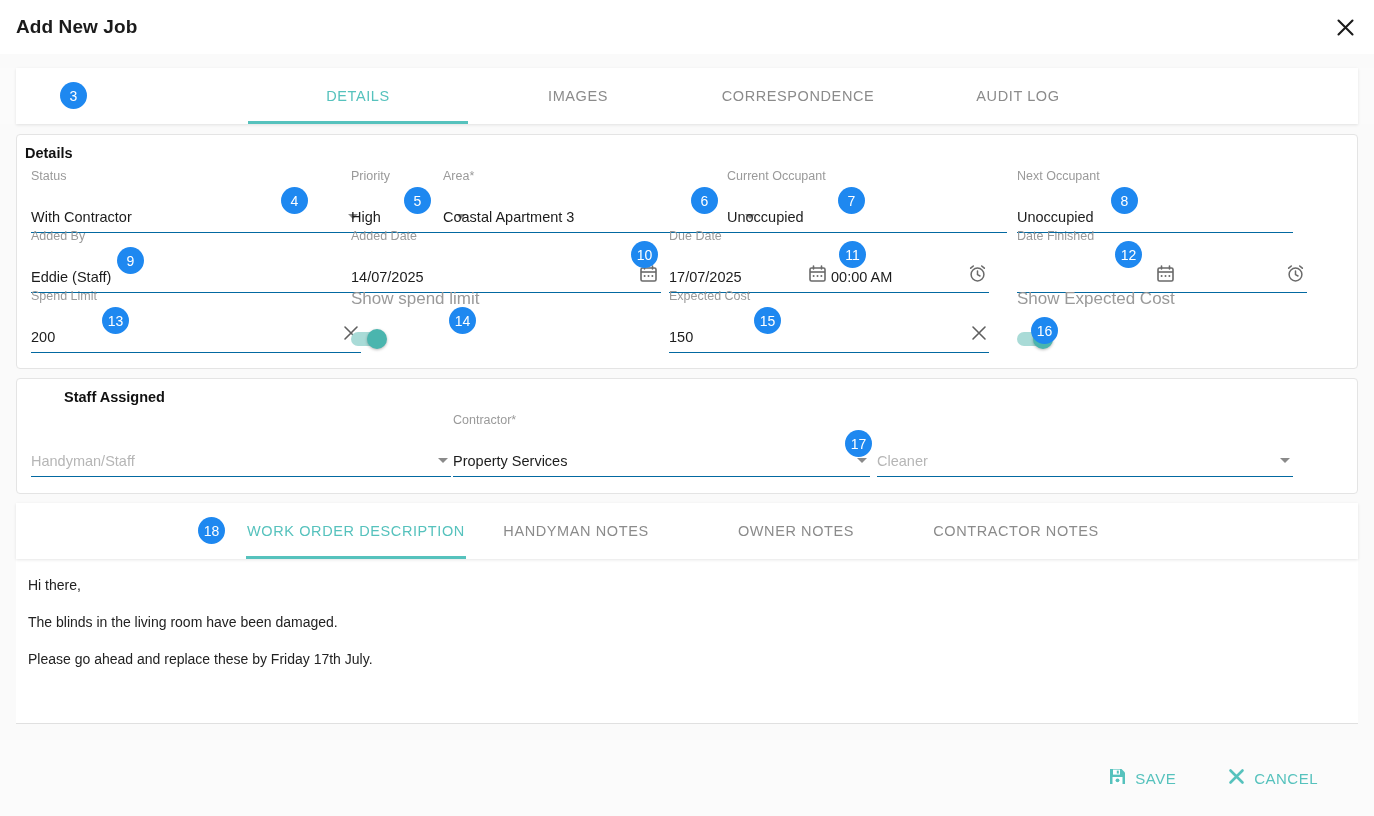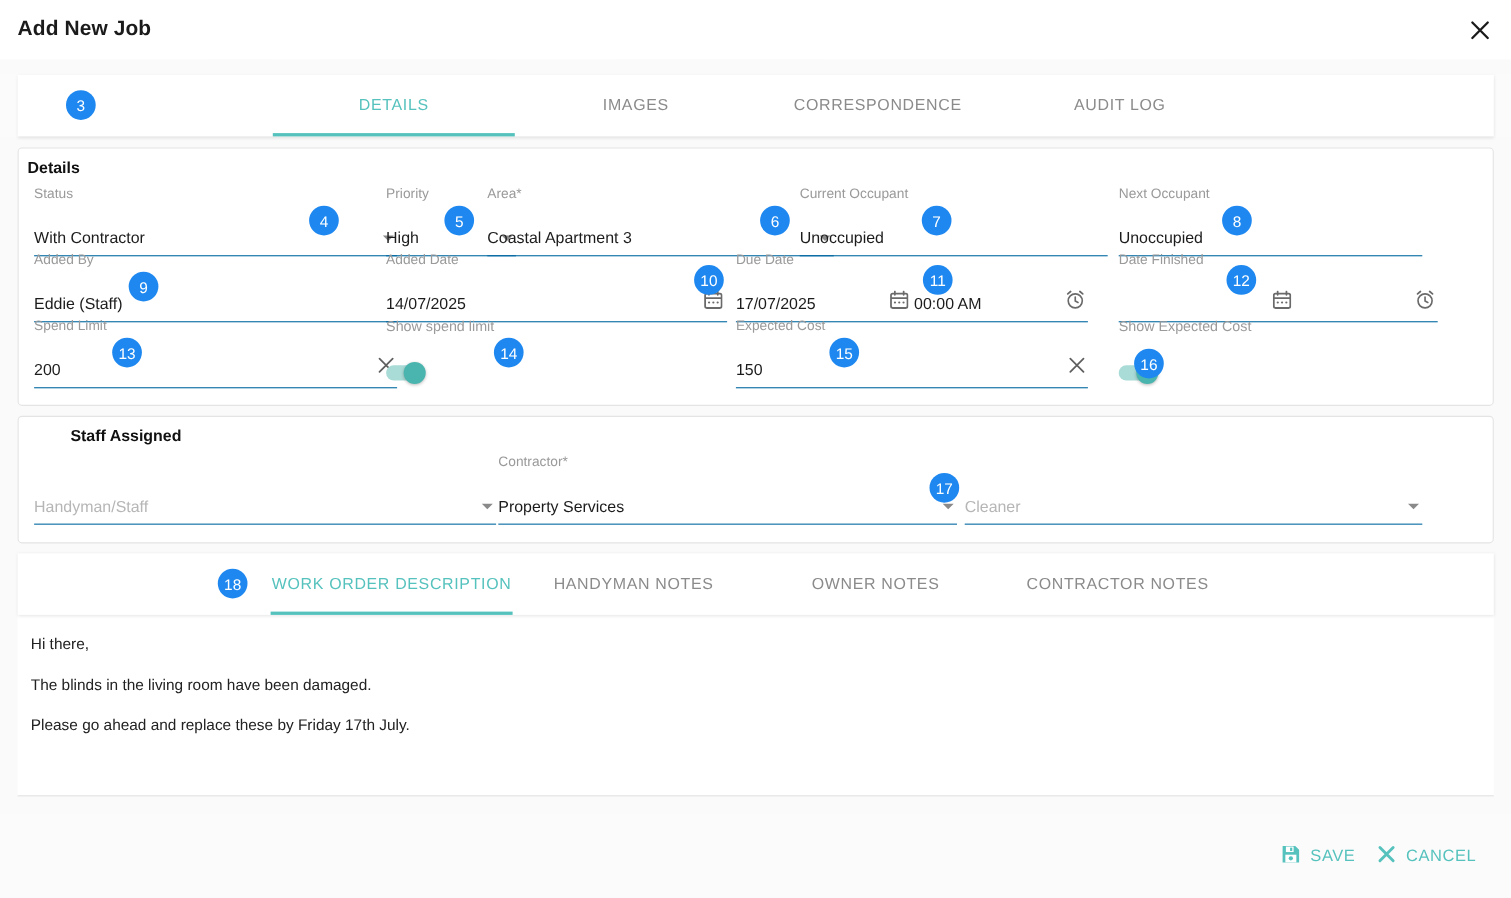--- a/index.html
+++ b/index.html
@@ -92,21 +92,21 @@
   
   .toggle { position: absolute; width: 36px; height: 16px; cursor: pointer; }
   .toggle .track {
     position: absolute; left: 0; top: 1px; width: 34px; height: 14px;
     border-radius: 7px; background: #a9dbd7;
   }
   .toggle .thumb {
     position: absolute; left: 16px; top: -2px; width: 20px; height: 20px;
     border-radius: 50%; background: #4ab5ae; box-shadow: 0 1px 3px rgba(0,0,0,.28);
   }
-  .tog-lbl { position: absolute; font-size: 13px; color: #9a9a9a; white-space: nowrap; }
+  .tog-lbl { position: absolute; font-size: 17px; color: #9a9a9a; white-space: nowrap; }
 
   
   .badge {
     position: absolute; width: 27px; height: 27px; border-radius: 50%;
     background: #1e88f0; color: #fff; font-size: 14px;
     display: flex; align-items: center; justify-content: center;
     z-index: 20; font-family: "Liberation Sans", sans-serif;
   }
 
   
@@ -119,21 +119,21 @@
 
   .notes-body {
     background: #fff; border-bottom: 1px solid #e0e0e0;
     padding: 18px 12px 10px 12px;
   }
   .notes-body p { font-size: 14px; color: #222; margin-bottom: 21px; }
 
   
   .footer {
     height: 76px; background: #fbfbfb; display: flex; align-items: center;
-    justify-content: flex-end; padding-right: 32px; gap: 20px; position: relative;
+    justify-content: flex-end; padding-right: 56px; gap: 52px; position: relative;
   }
   .fbtn {
     display: flex; align-items: center; gap: 9px; color: #56c2bd;
     font-size: 15px; letter-spacing: .5px; cursor: pointer;
   }
 </style>
 </head>
 <body>
 
 <div class="app">

